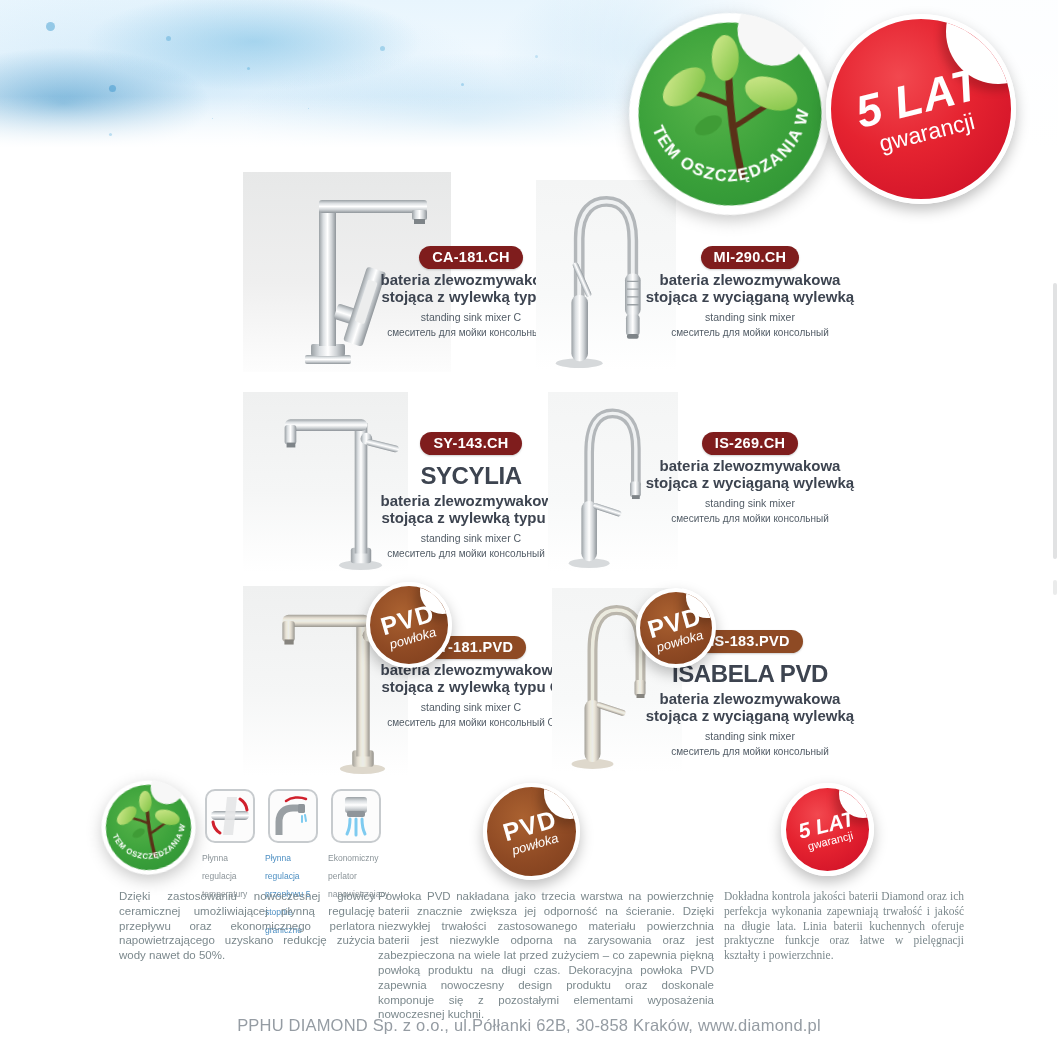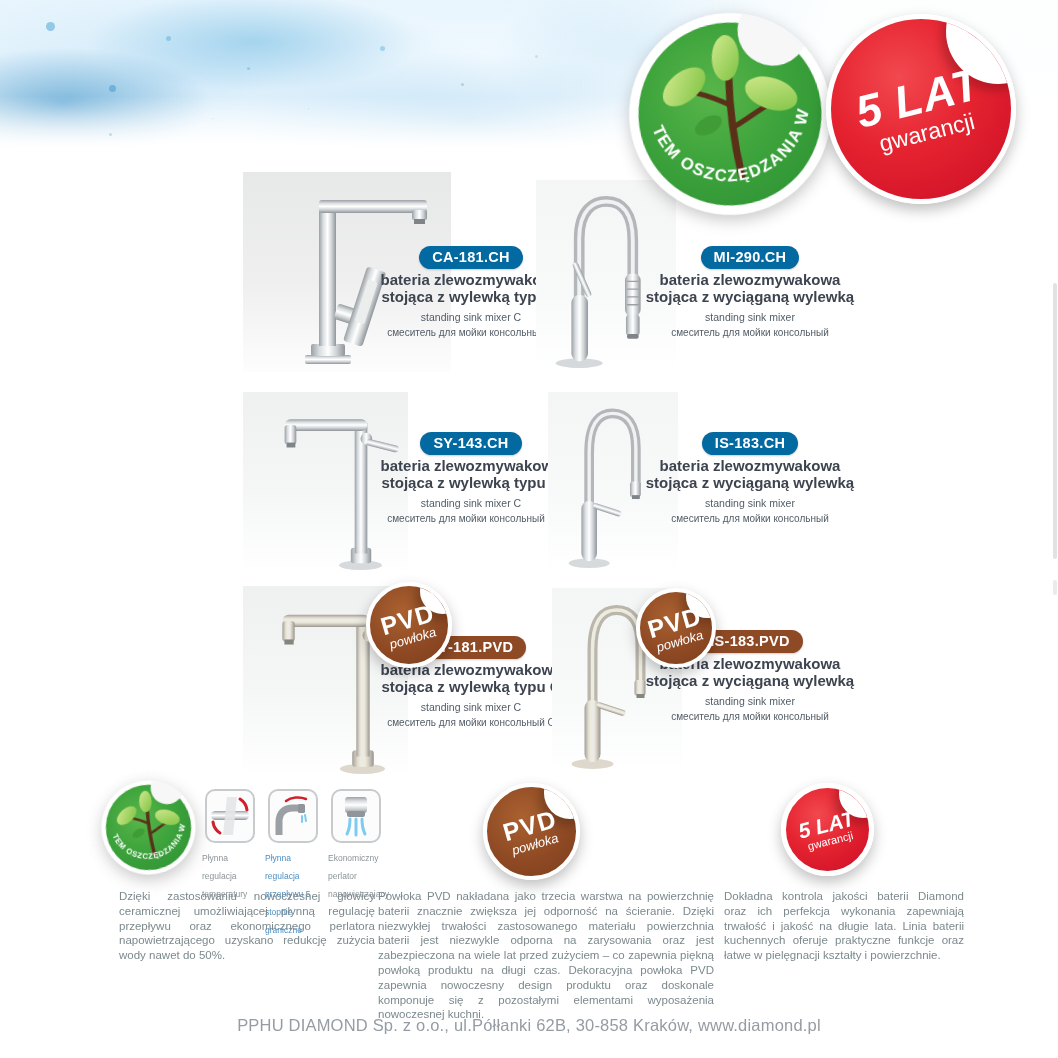--- a/index.html
+++ b/index.html
@@ -82,21 +82,21 @@
   .photo { position:absolute; }
   .photo.g1 { background:linear-gradient(180deg,#e7e8e8 0%, #efefef 55%, #fdfdfd 100%); }
   .photo.g2 { background:linear-gradient(180deg,#eff0f0 0%, #f5f6f6 55%, #ffffff 100%); }
   .photo.g3 { background:linear-gradient(180deg,#f4f5f5 0%, #f8f9f9 60%, #ffffff 100%); }
   .photo svg { display:block; width:100%; height:100%; }
   .pvd-finish svg { filter:sepia(.35) saturate(.7) brightness(.94) contrast(.96); }
 
   
   .ptext { position:absolute; width:220px; text-align:center; }
   .pill {
-    display:inline-block; background:#0369a1; color:#fff; font-weight:bold;
+    display:inline-block; background:#7f1d1d; color:#fff; font-weight:bold;
     font-size:14.5px; line-height:21px; padding:1px 13px; border-radius:13px;
     letter-spacing:.3px; box-shadow:0 1px 2px rgba(0,0,0,.2);
   }
   .pill.brown { background:#8e4a24; }
   .pname { margin-top:7px; font-size:24px; font-weight:bold; color:#3d4450; letter-spacing:-.4px; }
   .pl-line { font-size:15px; font-weight:bold; color:#3d4450; line-height:16.5px; }
   .pl-line.first { margin-top:3px; }
   .en { margin-top:6px; font-size:10.5px; color:#525c66; }
   .ru { margin-top:4px; font-size:10px; color:#525c66; }
 
@@ -302,33 +302,34 @@
     <div class="ru">смеситель для мойки консольный</div>
   </div>
 
   <div class="photo g2" style="left:243px; top:392px; width:165px; height:180px;">
     <svg viewBox="0 0 160 185">
         <use href="#faucet-l"></use>
       </svg>
   </div>
   <div class="ptext" style="left:361px; top:432px;">
     <div class="pill">SY-143.CH</div>
+    <div class="pname">SYCYLIA</div>
     <div class="pl-line first">bateria zlewozmywakowa</div>
     <div class="pl-line">stojąca z wylewką typu C</div>
     <div class="en">standing sink mixer C</div>
     <div class="ru">смеситель для мойки консольный C</div>
   </div>
 
   <div class="photo g3" style="left:548px; top:392px; width:130px; height:180px;">
     <svg viewBox="0 0 125 185">
         <use href="#faucet-c"></use>
       </svg>
   </div>
   <div class="ptext" style="left:640px; top:432px;">
-    <div class="pill">IS-183.CH</div>
+    <div class="pill">IS-269.CH</div>
     <div class="pl-line first">bateria zlewozmywakowa</div>
     <div class="pl-line">stojąca z wyciąganą wylewką</div>
     <div class="en">standing sink mixer</div>
     <div class="ru">смеситель для мойки консольный</div>
   </div>
 
   <div class="photo g2 pvd-finish" style="left:243px; top:586px; width:165px; height:190px;">
     <svg viewBox="0 0 160 185">
         <use href="#faucet-l"></use>
       </svg>
@@ -355,20 +356,21 @@
   </div>
   <div class="sticker brown" style="left:636px; top:588px; width:80px; height:80px; z-index:3;">
     <div class="face"></div>
     <div class="txt pvdtxt">
       <div class="l1">PVD</div>
       <div class="l2">powłoka</div>
     </div>
   </div>
   <div class="ptext" style="left:640px; top:630px;">
     <div class="pill brown">IS-183.PVD</div>
+    <div class="pname">ISABELA PVD</div>
     <div class="pl-line first">bateria zlewozmywakowa</div>
     <div class="pl-line">stojąca z wyciąganą wylewką</div>
     <div class="en">standing sink mixer</div>
     <div class="ru">смеситель для мойки консольный</div>
   </div>
 
   <svg class="badge-svg" style="left:100px; top:779px; width:97px; height:97px; transform:rotate(-10deg);" viewBox="0 0 200 200">
     <use href="#eco-badge"></use>
   </svg>
 
@@ -402,19 +404,19 @@
   <div class="sticker red warranty-sm" style="left:781px; top:783px; width:93px; height:93px;">
     <div class="face"></div>
     <div class="txt">
       <div class="l1">5 LAT</div>
       <div class="l2">gwarancji</div>
     </div>
   </div>
 
   <div class="para" style="left:107px; top:889px; width:256px;">Dzięki zastosowaniu nowoczesnej głowicy ceramicznej umożliwiającej płynną regulację przepływu oraz ekonomicznego perlatora napowietrzającego uzyskano redukcję zużycia wody nawet do 50%.</div>
   <div class="para" style="left:366px; top:889px; width:336px;">Powłoka PVD nakładana jako trzecia warstwa na powierzchnię baterii znacznie zwiększa jej odporność na ścieranie. Dzięki niezwykłej trwałości zastosowanego materiału powierzchnia baterii jest niezwykle odporna na zarysowania oraz jest zabezpieczona na wiele lat przed zużyciem – co zapewnia piękną powłoką produktu na długi czas. Dekoracyjna powłoka PVD zapewnia nowoczesny design produktu oraz doskonale komponuje się z pozostałymi elementami wyposażenia nowoczesnej kuchni.</div>
-  <div class="para" style="left:712px; top:889px; width:240px;">Dokładna kontrola jakości baterii Diamond oraz ich perfekcja wykonania zapewniają trwałość i jakość na długie lata. Linia baterii kuchennych oferuje praktyczne funkcje oraz łatwe w pielęgnacji kształty i powierzchnie.</div>
+  <div class="para" style="left:712px; top:889px; width:240px;font-family:Liberation Serif, serif;">Dokładna kontrola jakości baterii Diamond oraz ich perfekcja wykonania zapewniają trwałość i jakość na długie lata. Linia baterii kuchennych oferuje praktyczne funkcje oraz łatwe w pielęgnacji kształty i powierzchnie.</div>
 
   <div class="footer">PPHU DIAMOND Sp. z o.o., ul.Półłanki 62B, 30-858 Kraków, www.diamond.pl</div>
 
   <div class="sb1"></div>
   <div class="sb2"></div>
 </div>
 
 </body></html>

